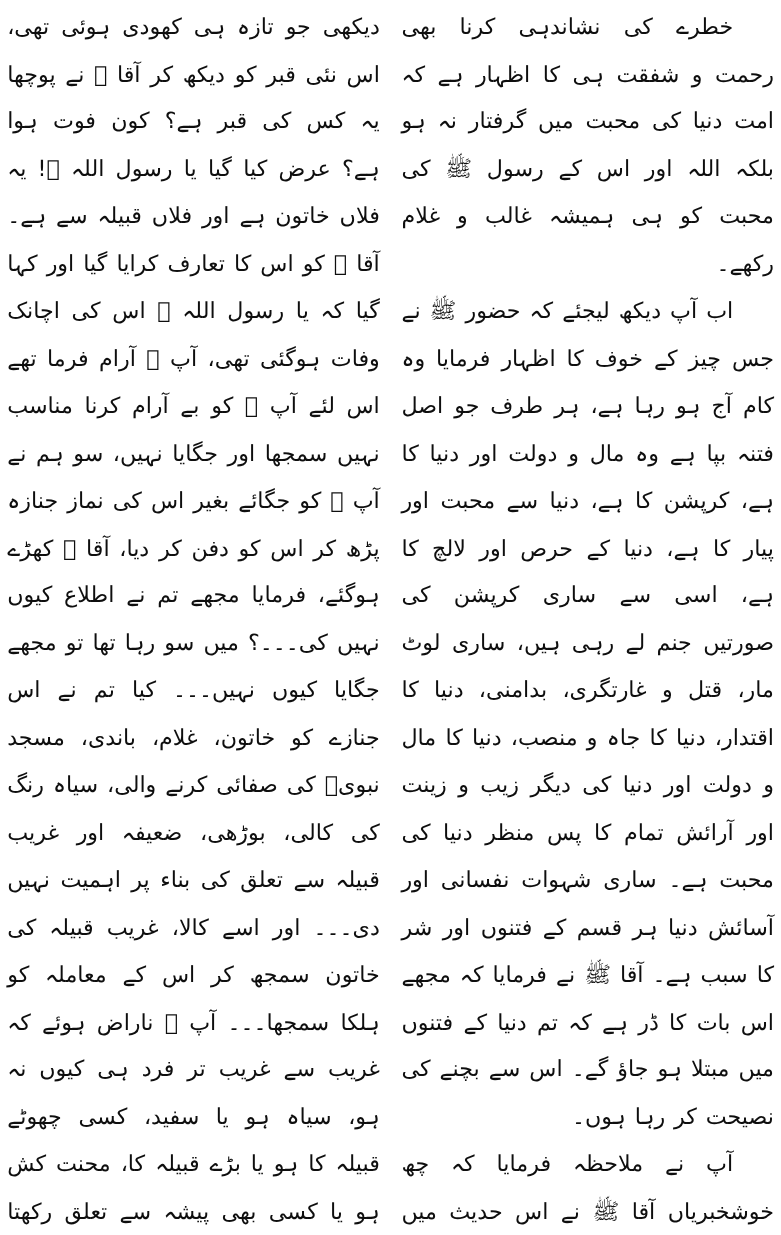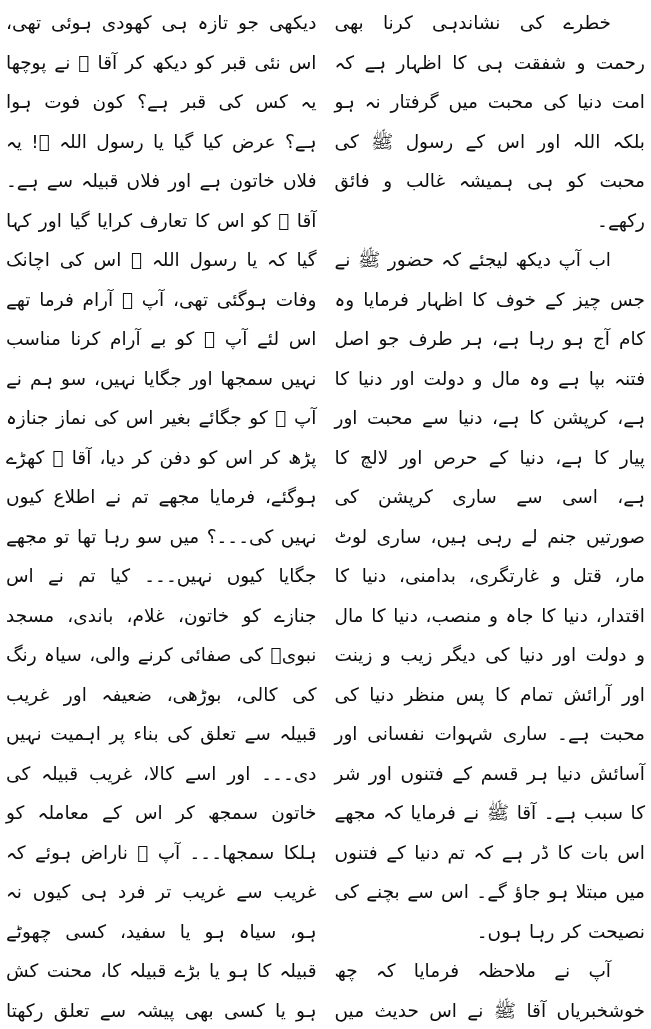--- a/index.html
+++ b/index.html
@@ -38,21 +38,21 @@
   .indent {
     text-indent: 34px;
   }
 </style>
 </head>
 <body>
 
 <div class="page">
 
   <div class="col">
-    <p class="indent">خطرے کی نشاندہی کرنا بھی رحمت و شفقت ہی کا اظہار ہے کہ امت دنیا کی محبت میں گرفتار نہ ہو بلکہ اللہ اور اس کے رسول ﷺ کی محبت کو ہی ہمیشہ غالب و فائق رکھے۔</p>
+    <p class="indent">خطرے کی نشاندہی کرنا بھی رحمت و شفقت ہی کا اظہار ہے کہ امت دنیا کی محبت میں گرفتار نہ ہو بلکہ اللہ اور اس کے رسول ﷺ کی محبت کو ہی ہمیشہ غالب و غلام رکھے۔</p>
     <p class="indent">اب آپ دیکھ لیجئے کہ حضور ﷺ نے جس چیز کے خوف کا اظہار فرمایا وہ کام آج ہو رہا ہے، ہر طرف جو اصل فتنہ بپا ہے وہ مال و دولت اور دنیا کا ہے، کرپشن کا ہے، دنیا سے محبت اور پیار کا ہے، دنیا کے حرص اور لالچ کا ہے، اسی سے ساری کرپشن کی صورتیں جنم لے رہی ہیں، ساری لوٹ مار، قتل و غارتگری، بدامنی، دنیا کا اقتدار، دنیا کا جاہ و منصب، دنیا کا مال و دولت اور دنیا کی دیگر زیب و زینت اور آرائش تمام کا پس منظر دنیا کی محبت ہے۔ ساری شہوات نفسانی اور آسائش دنیا ہر قسم کے فتنوں اور شر کا سبب ہے۔ آقا ﷺ نے فرمایا کہ مجھے اس بات کا ڈر ہے کہ تم دنیا کے فتنوں میں مبتلا ہو جاؤ گے۔ اس سے بچنے کی نصیحت کر رہا ہوں۔</p>
     <p class="indent">آپ نے ملاحظہ فرمایا کہ چھ خوشخبریاں آقا ﷺ نے اس حدیث میں امت کو عطا کیں اور یہ تمام ایک اعتبار سے آقا ﷺ کا امت کے لئے اظہار رحمت و شفقت ہے۔ آپ ﷺ کی رحمت اور شفقت و محبت یہی دین کا مزاج اور دین کا کردار ہے۔ یہ حضور ﷺ کے رحمۃ اللعالمین ہونے اور آپ ﷺ کا رحمت و شفقت کا پیکر ہونے کے عمومی مظاہر کا بیان ہے۔</p>
 
   </div>
 
   <div class="col">
     <p>دیکھی جو تازہ ہی کھودی ہوئی تھی، اس نئی قبر کو دیکھ کر آقا ﷺ نے پوچھا یہ کس کی قبر ہے؟ کون فوت ہوا ہے؟ عرض کیا گیا یا رسول اللہ ﷺ! یہ فلاں خاتون ہے اور فلاں قبیلہ سے ہے۔ آقا ﷺ کو اس کا تعارف کرایا گیا اور کہا گیا کہ یا رسول اللہ ﷺ اس کی اچانک وفات ہوگئی تھی، آپ ﷺ آرام فرما تھے اس لئے آپ ﷺ کو بے آرام کرنا مناسب نہیں سمجھا اور جگایا نہیں، سو ہم نے آپ ﷺ کو جگائے بغیر اس کی نماز جنازہ پڑھ کر اس کو دفن کر دیا، آقا ﷺ کھڑے ہوگئے، فرمایا مجھے تم نے اطلاع کیوں نہیں کی۔۔۔؟ میں سو رہا تھا تو مجھے جگایا کیوں نہیں۔۔۔ کیا تم نے اس جنازے کو خاتون، غلام، باندی، مسجد نبویؐ کی صفائی کرنے والی، سیاہ رنگ کی کالی، بوڑھی، ضعیفہ اور غریب قبیلہ سے تعلق کی بناء پر اہمیت نہیں دی۔۔۔ اور اسے کالا، غریب قبیلہ کی خاتون سمجھ کر اس کے معاملہ کو ہلکا سمجھا۔۔۔ آپ ﷺ ناراض ہوئے کہ غریب سے غریب تر فرد ہی کیوں نہ ہو، سیاہ ہو یا سفید، کسی چھوٹے قبیلہ کا ہو یا بڑے قبیلہ کا، محنت کش ہو یا کسی بھی پیشہ سے تعلق رکھتا ہو، کسی کا معاملہ، کسی کی موت، کسی کی زندگی، کسی کی عزت میری نگاہ میں، اسلام کی نگاہ میں ہلکی نہیں بلکہ تمام برابر درجے کی اہمیت کے حامل ہیں۔ گویا آقا ﷺ، صحابہ کرامؓ کے اطلاع نہ کرنے کی بنا پر خفا ہوئے اور فرمایا میرے پیچھے صفیں بناؤ۔</p>
 
   </div>
 

